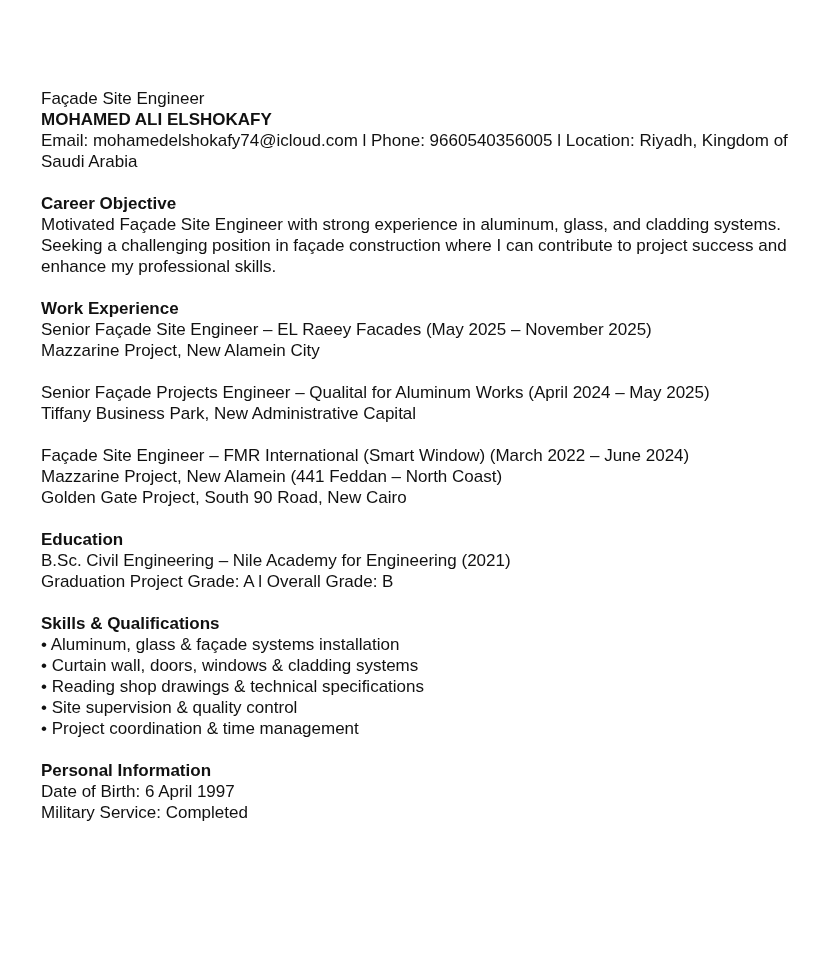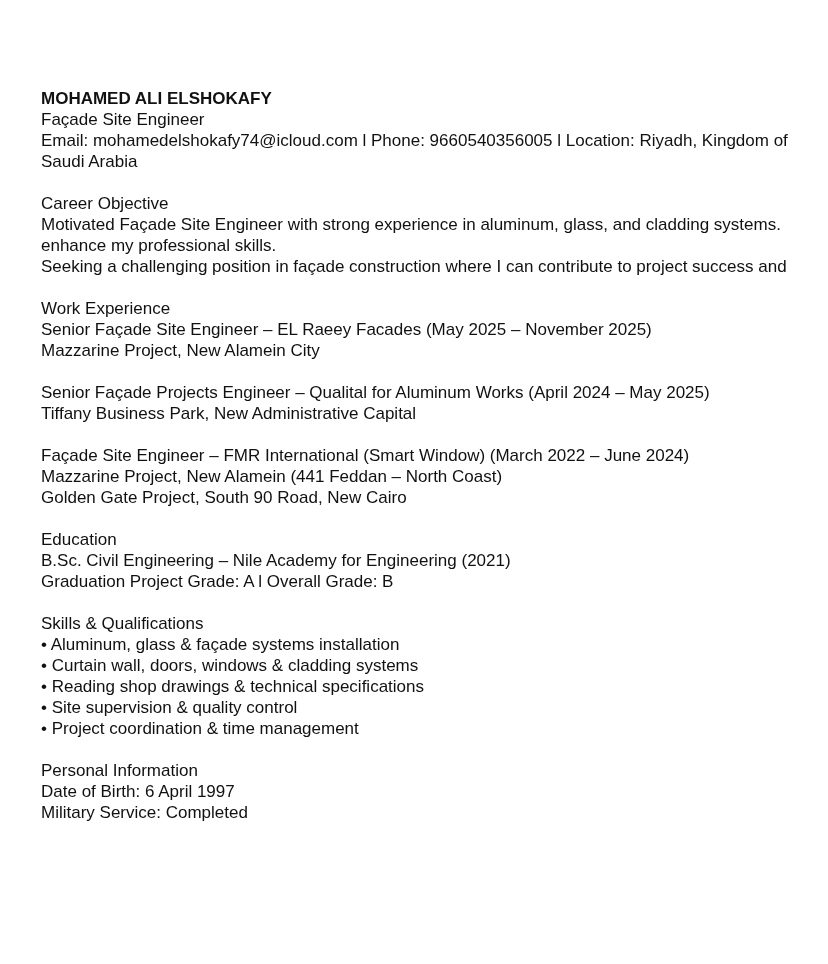--- a/index.html
+++ b/index.html
@@ -2,37 +2,37 @@
 <html><head>
 <meta charset="utf-8">
 <style>
   html, body { margin: 0; padding: 0; background: #ffffff; }
   body { width: 828px; height: 964px; overflow: hidden; position: relative;
          font-family: "Liberation Sans", sans-serif; color: #111111; }
   .page { position: absolute; left: 41px; top: 88px; width: 780px; font-size: 17px; line-height: 21px; }
   .line { white-space: nowrap; margin: 0; }
   .bold { font-weight: bold; }
   .gap { height: 21px; }
-  .section-title { font-weight: normal; }
+  .section-title { font-weight: bold; }
   .bullet::before { content: "• "; }
 </style>
 </head>
 <body>
 
 <div class="page">
+  <div class="line">Façade Site Engineer</div>
   <div class="line bold">MOHAMED ALI ELSHOKAFY</div>
-  <div class="line">Façade Site Engineer</div>
   <div class="line">Email: mohamedelshokafy74@icloud.com l Phone: 9660540356005 l Location: Riyadh, Kingdom of</div>
   <div class="line">Saudi Arabia</div>
   <div class="gap"></div>
 
   <div class="line section-title">Career Objective</div>
   <div class="line">Motivated Façade Site Engineer with strong experience in aluminum, glass, and cladding systems.</div>
+  <div class="line">Seeking a challenging position in façade construction where I can contribute to project success and</div>
   <div class="line">enhance my professional skills.</div>
-  <div class="line">Seeking a challenging position in façade construction where I can contribute to project success and</div>
   <div class="gap"></div>
 
   <div class="line section-title">Work Experience</div>
   <div>
     <div class="line">Senior Façade Site Engineer – EL Raeey Facades (May 2025 – November 2025)</div>
     <div class="line">Mazzarine Project, New Alamein City</div>
   </div>
   <div class="gap"></div>
   <div>
     <div class="line">Senior Façade Projects Engineer – Qualital for Aluminum Works (April 2024 – May 2025)</div>

